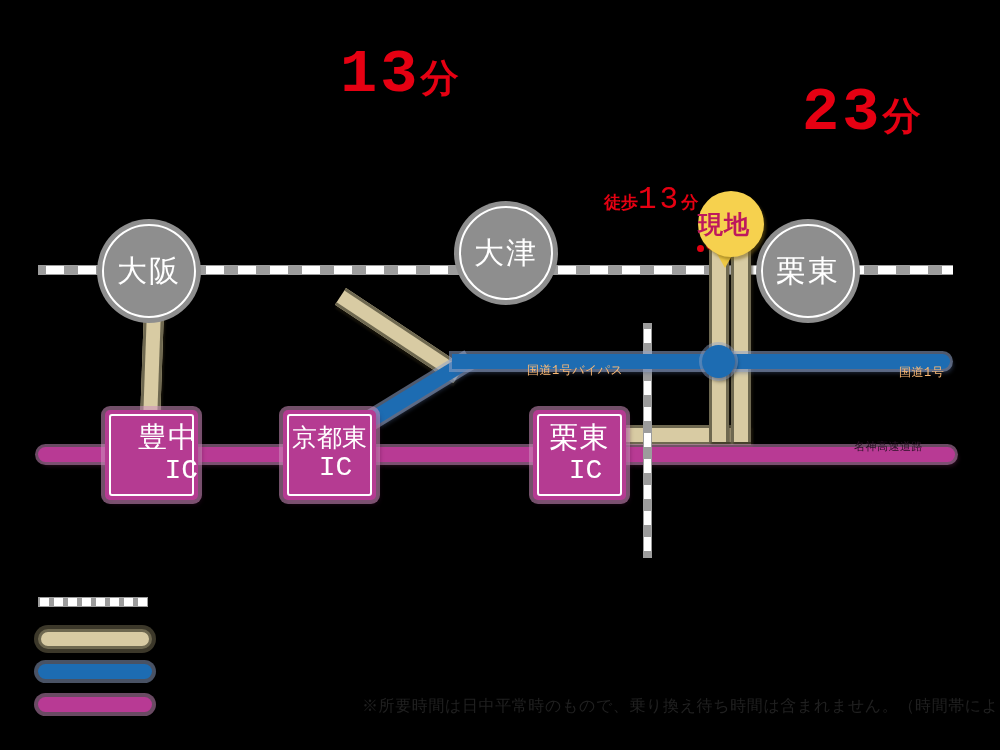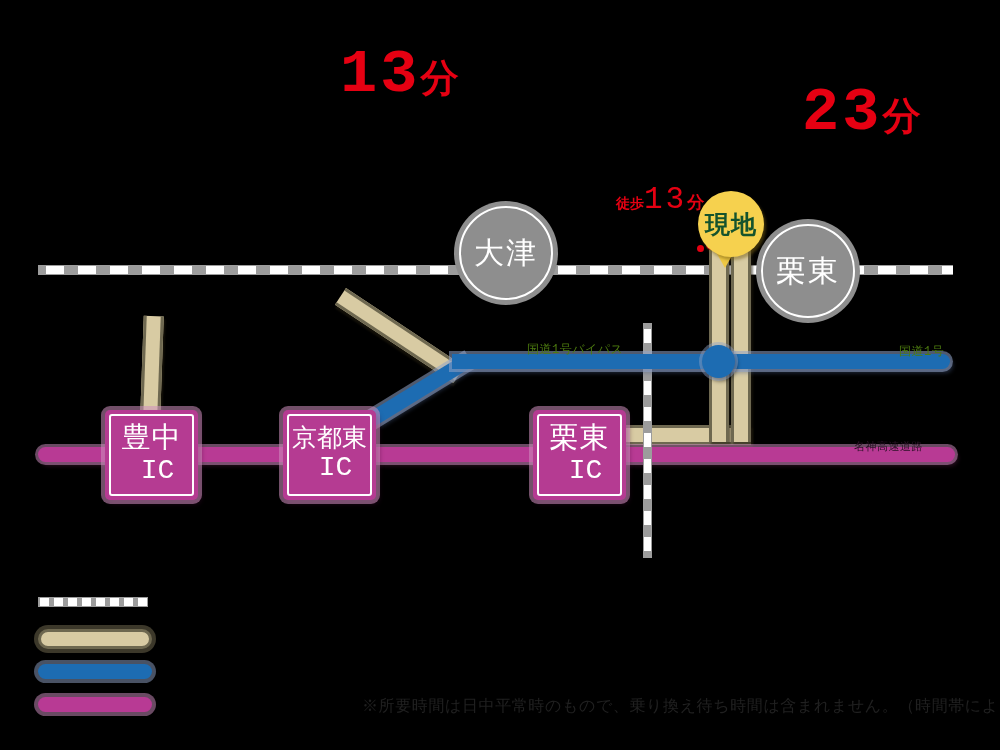--- a/index.html
+++ b/index.html
@@ -7,21 +7,21 @@
     position:relative;width:1000px;height:750px;background:#000000;overflow:hidden;
     font-family:Liberation Mono, monospace;
   }
   .abs{position:absolute;}
 
   
   .time-badge{display:flex;align-items:baseline;color:#e60012;font-weight:bold;}
   .time-badge .num{font-size:62px;letter-spacing:3px;line-height:1;}
   .time-badge .unit{font-size:38px;line-height:1;}
   .walk-badge{display:flex;align-items:baseline;color:#e60012;}
-  .walk-badge .w-prefix{font-size:14px;font-weight:bold;margin-left:12px;}
+  .walk-badge .w-prefix{font-size:17px;font-weight:bold;}
   .walk-badge .w-num{font-size:31px;letter-spacing:3px;line-height:1;}
   .walk-badge .w-unit{font-size:17px;font-weight:bold;}
 
   
   .rail-h{
     background-color:#9c9c9c;
     background-image:repeating-linear-gradient(90deg,#ffffff 0 18px,transparent 18px 32px);
     background-size:32px 8px;background-position:8px center;background-repeat:repeat-x;
     z-index:1;
   }
@@ -91,40 +91,40 @@
   .ic-box::before{
     content:"";position:absolute;inset:4px;border:2px solid #ffffff;border-radius:3px;
   }
   .ic-name{font-size:29px;letter-spacing:1px;}
   .ic-name.small{font-size:25px;letter-spacing:0;}
   .ic-suffix{font-size:28px;margin-left:12px;}
 
   
   .site-marker{
     width:66px;height:66px;border-radius:50%;background:#f6d14e;
-    display:flex;align-items:center;justify-content:center;
-    color:#14532d;font-size:25px;font-weight:bold;letter-spacing:1px;
+    display:flex;align-items:center;
+    color:#be185d;font-size:25px;font-weight:bold;letter-spacing:1px;
     box-shadow:2px 3px 3px rgba(120,95,20,0.5);
     z-index:8;
   }
   .site-tail{
     width:0;height:0;border-left:9px solid transparent;border-right:9px solid transparent;
     border-top:16px solid #eec844;z-index:7;
   }
   .walk-dot{border-radius:50%;background:#e60012;z-index:8;}
 
   .blue-node{
     width:33px;height:33px;border-radius:50%;background:#1d6cb2;
     box-shadow:0 0 0 3px rgba(146,164,200,0.45), 2px 3px 4px rgba(0,0,0,0.55);
     z-index:6;
   }
 
   
   .road-label-dark{font-size:12px;letter-spacing:0.5px;z-index:6;}
-  .lbl-navy{color:#4d7c0f;}
+  .lbl-navy{color:#fdba74;margin-top:21px;}
   .lbl-plum{color:#2a1226;font-size:11px;}
 
   
   .note-text{font-size:16px;letter-spacing:0.6px;color:#202020;z-index:2;white-space:nowrap;}
 
   
   .legend-tan{
     height:14px;background:#d8cba3;border:3px solid #6e6850;border-radius:11px;
     box-shadow:0 0 0 4px rgba(150,140,105,0.4);
   }
@@ -164,33 +164,36 @@
   <div class="abs road-magenta" style="left:38px;top:447px;width:917px;height:15px;border-radius:8px;"></div>
 
   <div class="abs road-blue" style="left:368px;top:413px;width:112px;height:15px;transform:rotate(-31.5deg);transform-origin:0 0;"></div>
   <div class="abs road-blue" style="left:452px;top:354px;width:498px;height:15px;border-radius:0 8px 8px 0;"></div>
   <div class="abs blue-node" style="left:702px;top:345px;"></div>
 
   <div class="abs road-label-dark lbl-navy" style="left:527px;top:341px;">国道1号バイパス</div>
   <div class="abs road-label-dark lbl-navy" style="left:899px;top:343px;">国道1号</div>
   <div class="abs road-label-dark lbl-plum" style="left:854px;top:439px;">名神高速道路</div>
 
-  <div class="abs ic-box" style="left:105px;top:410px;">
+  <div class="abs ic-box" style="left:105px;top:410px;align-items:flex-end;">
     <span class="ic-name">豊中</span>
     <span class="ic-suffix">IC</span>
   </div>
   <div class="abs ic-box" style="left:283px;top:410px;">
     <span class="ic-name small">京都東</span>
     <span class="ic-suffix">IC</span>
   </div>
   <div class="abs ic-box" style="left:533px;top:410px;">
     <span class="ic-name">栗東</span>
     <span class="ic-suffix">IC</span>
   </div>
 
+  <div class="abs station" style="left:97px;top:219px;">
+    <span>大阪</span>
+  </div>
   <div class="abs station" style="left:454px;top:201px;">
     <span>大津</span>
   </div>
   <div class="abs station" style="left:756px;top:219px;">
     <span>栗東</span>
   </div>
 
   <div class="abs walk-badge" style="left:604px;top:184px;">
     <span class="w-prefix">徒歩</span>
       <span class="w-num">13</span>

